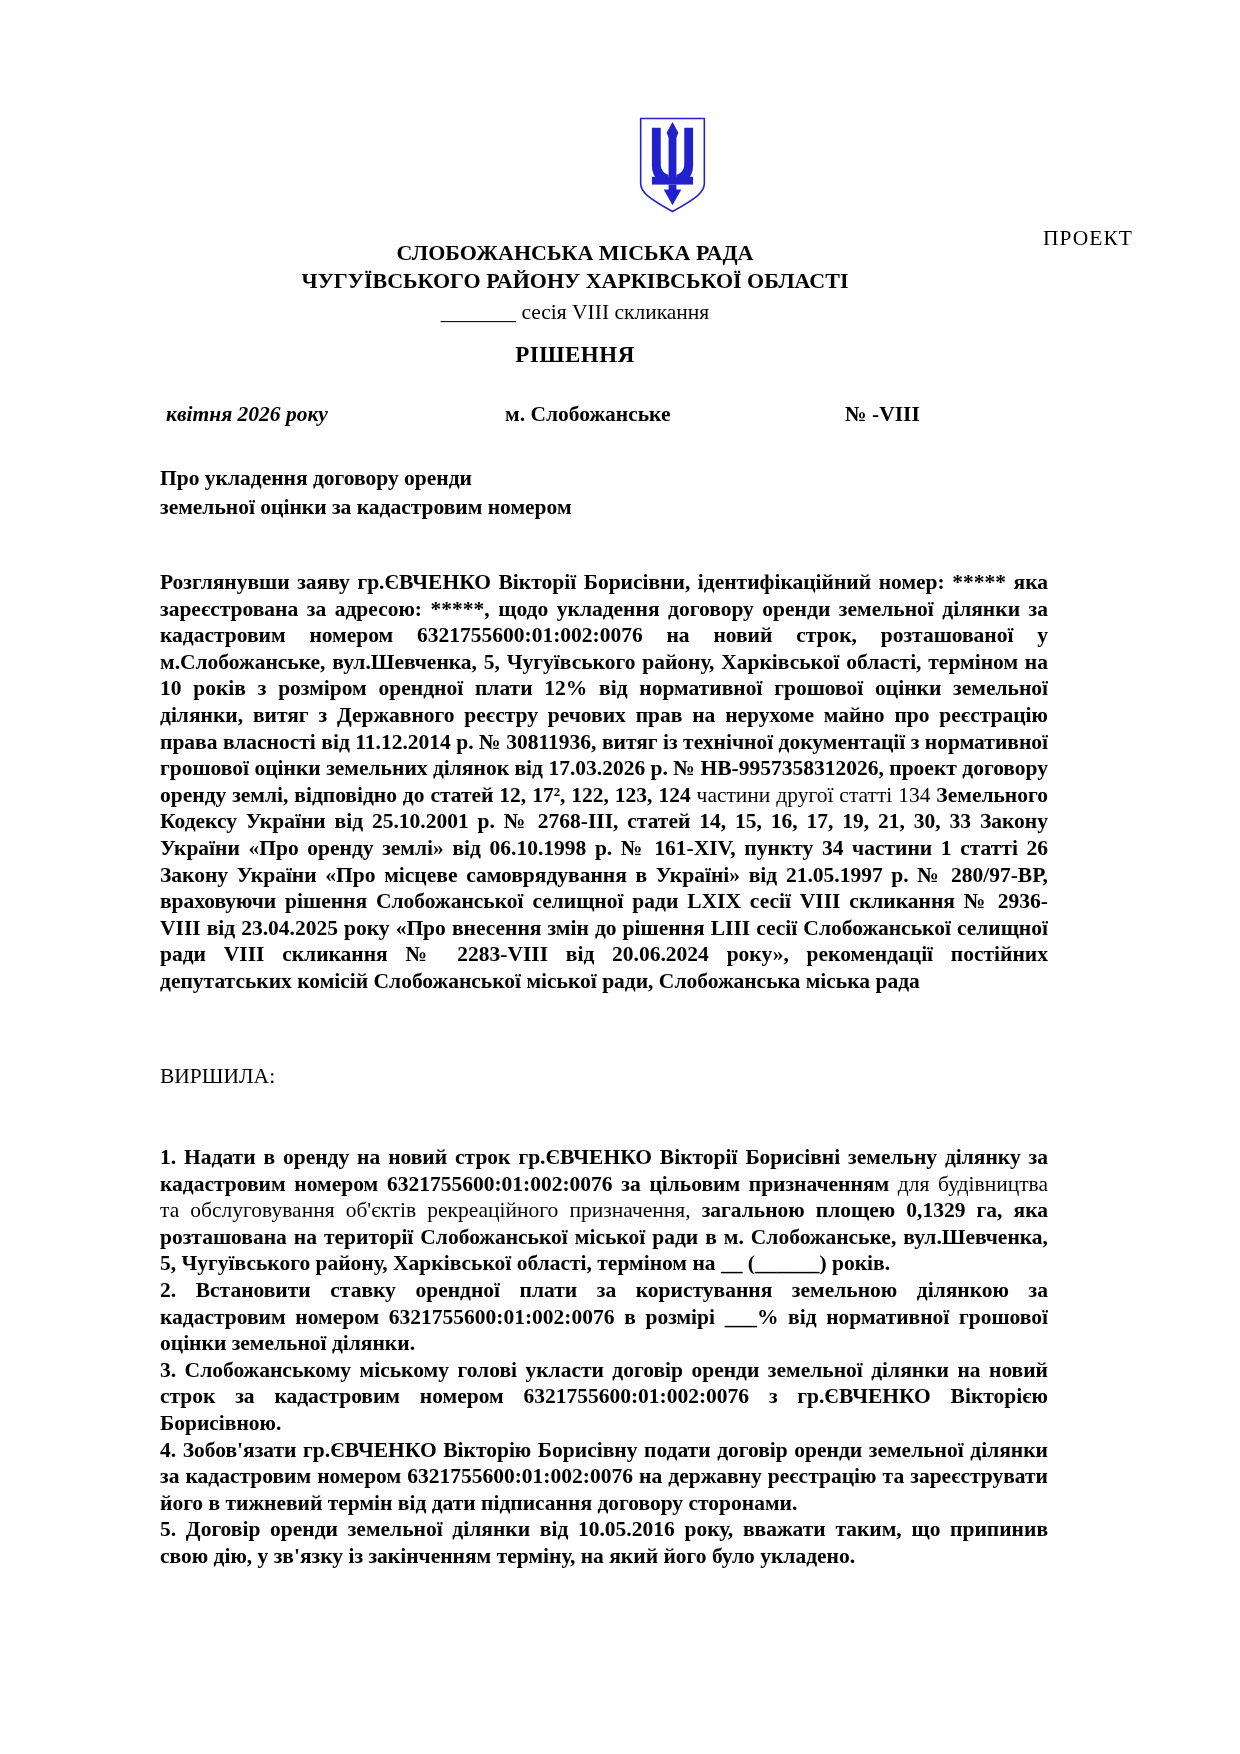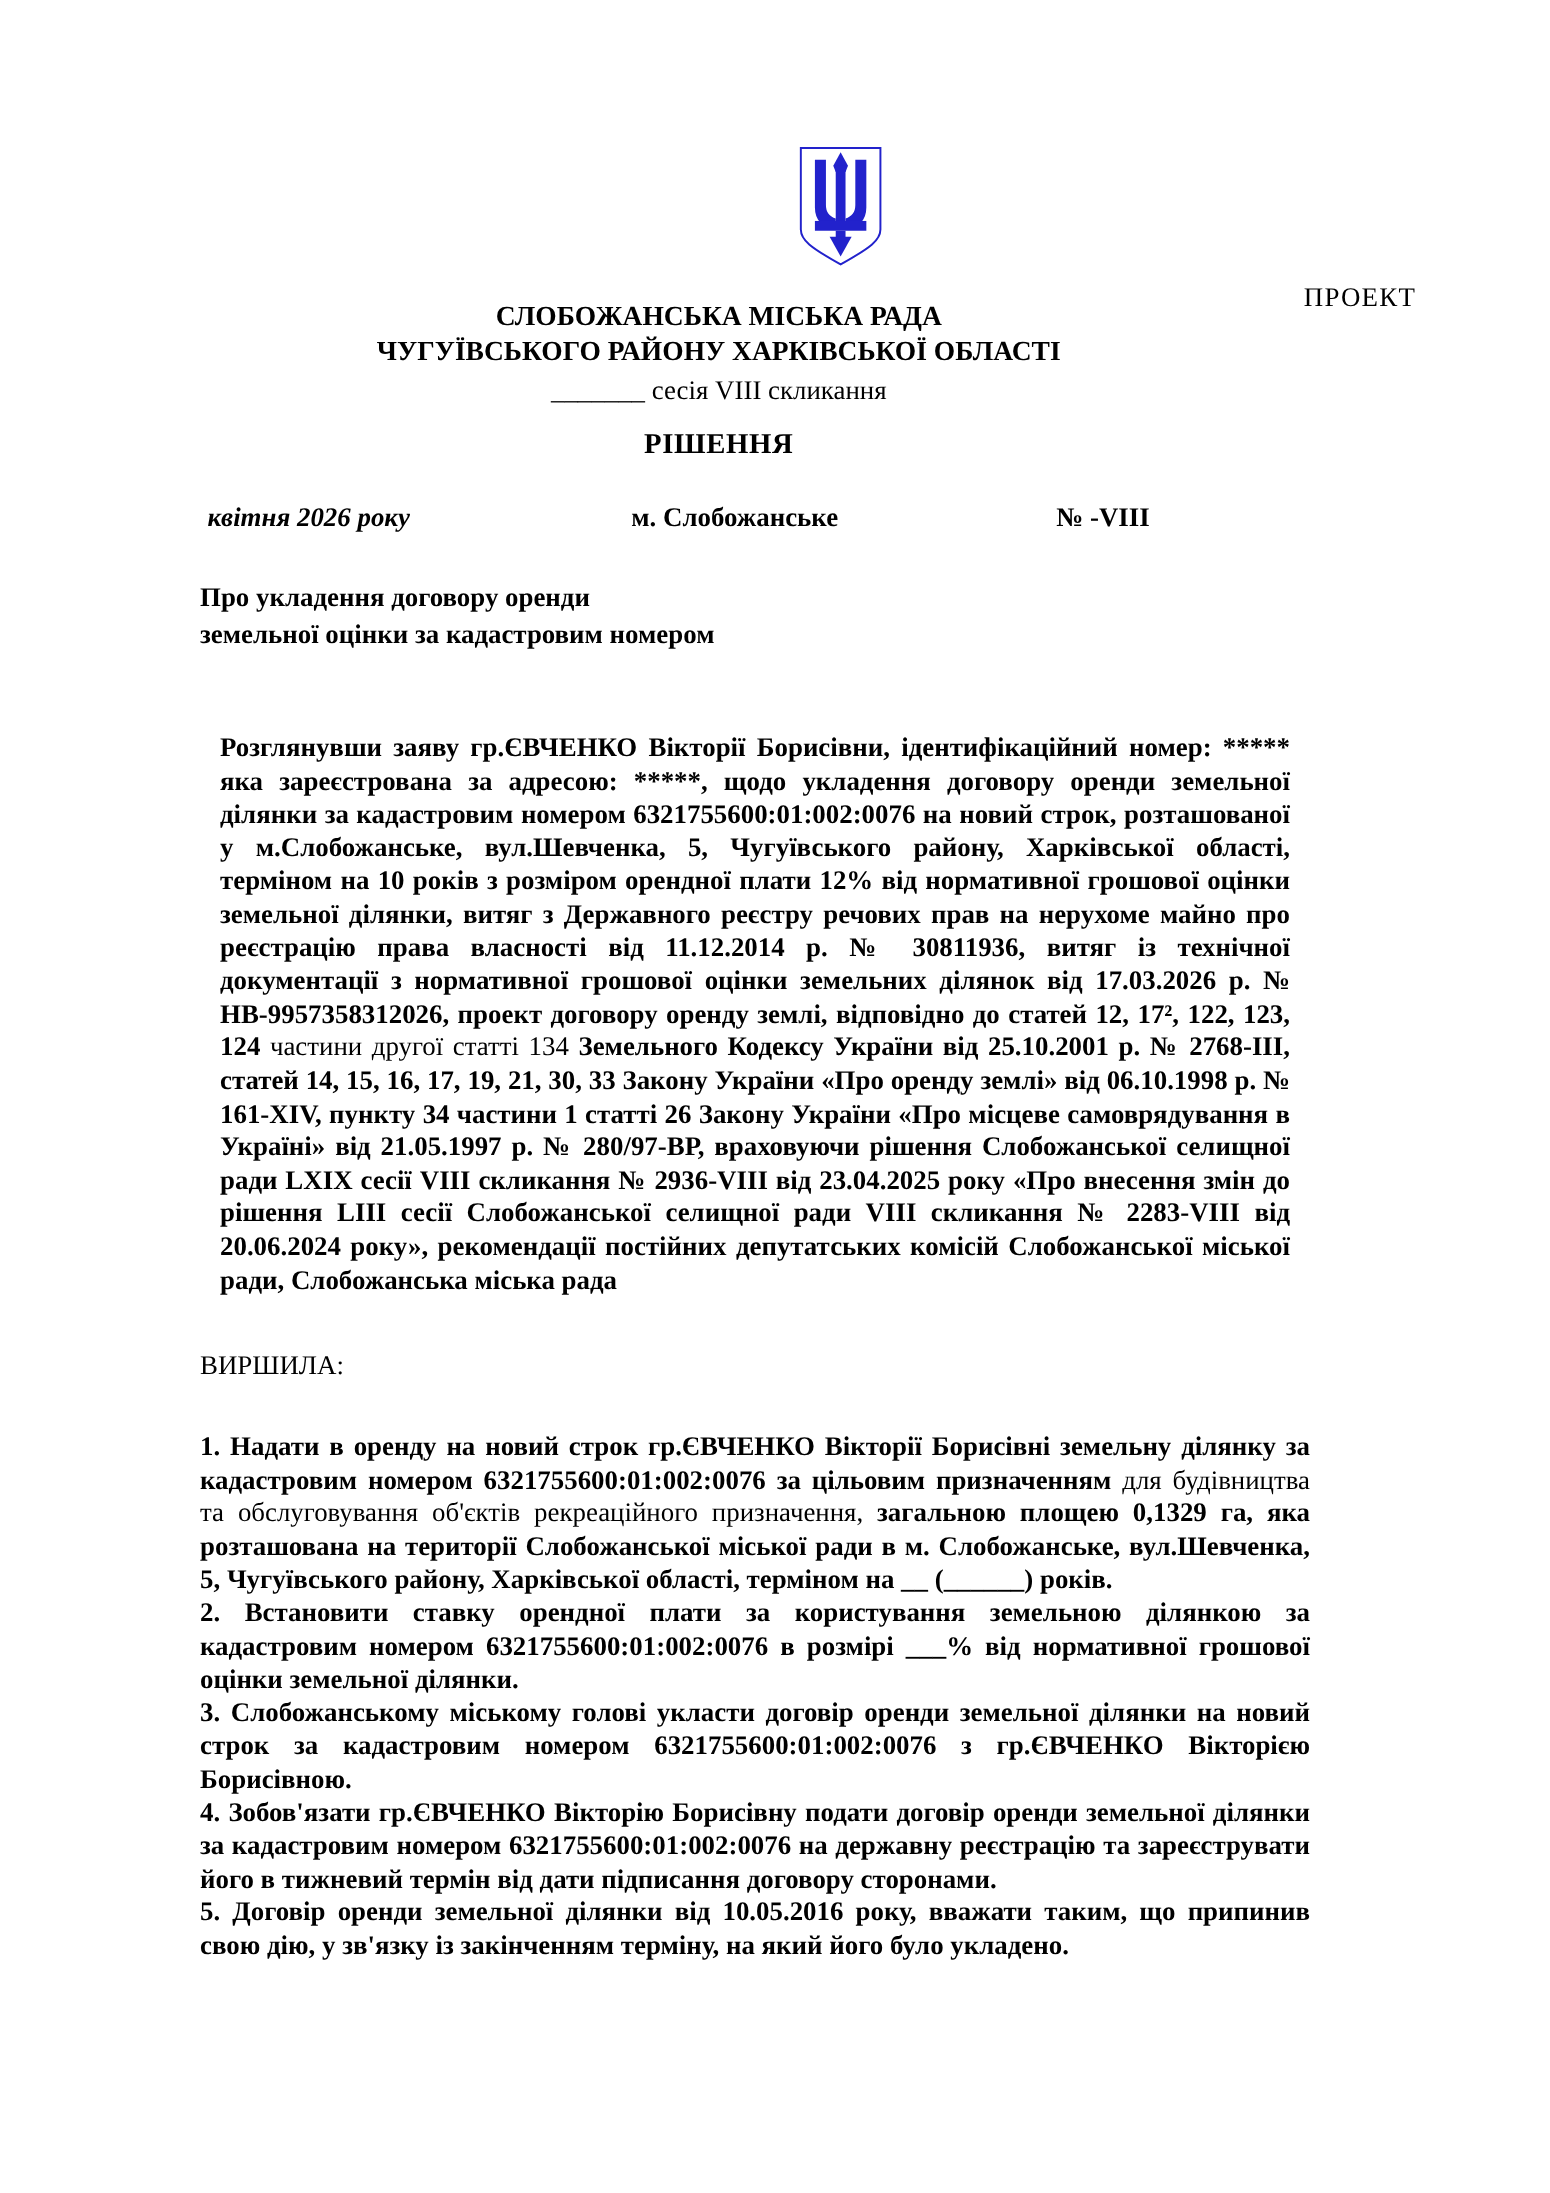--- a/index.html
+++ b/index.html
@@ -26,24 +26,24 @@
   .meta-row{top:402px;height:28px;}
   .meta-row span{position:absolute;font-size:21.5px;font-weight:700;white-space:nowrap;}
   .meta-date{left:6px;font-style:italic;}
   .meta-place{left:345px;}
   .meta-number{left:685px;}
   .subject-block{top:464px;}
   .subject-line{font-size:21.5px;font-weight:700;line-height:29.4px;}
   .body-block{top:569px;}
   .preamble{
     font-size:21.5px;line-height:26.6px;text-align:justify;
-    margin:16px;min-height:458px;
+    margin:0;min-height:458px;
   }
   .resolved-label{font-size:21.5px;font-weight:400;line-height:27px;margin-top:36px;}
-  .items{margin-top:38px;}
+  .items{margin-top:54px;}
   .item{font-size:21.5px;line-height:26.6px;text-align:justify;margin:0;}
 </style>
 </head>
 <body>
 
 <div class="page">
 
   <div class="emblem">
     <svg viewBox="0 0 68 98" xmlns="http://www.w3.org/2000/svg">
       <path d="M1.5,1.5 H66.5 V68 C66.5,76.5 59,82.5 34,96.5 C9,82.5 1.5,76.5 1.5,68 Z" fill="#ffffff" stroke-width="1.6" stroke="#2222CC"></path>

